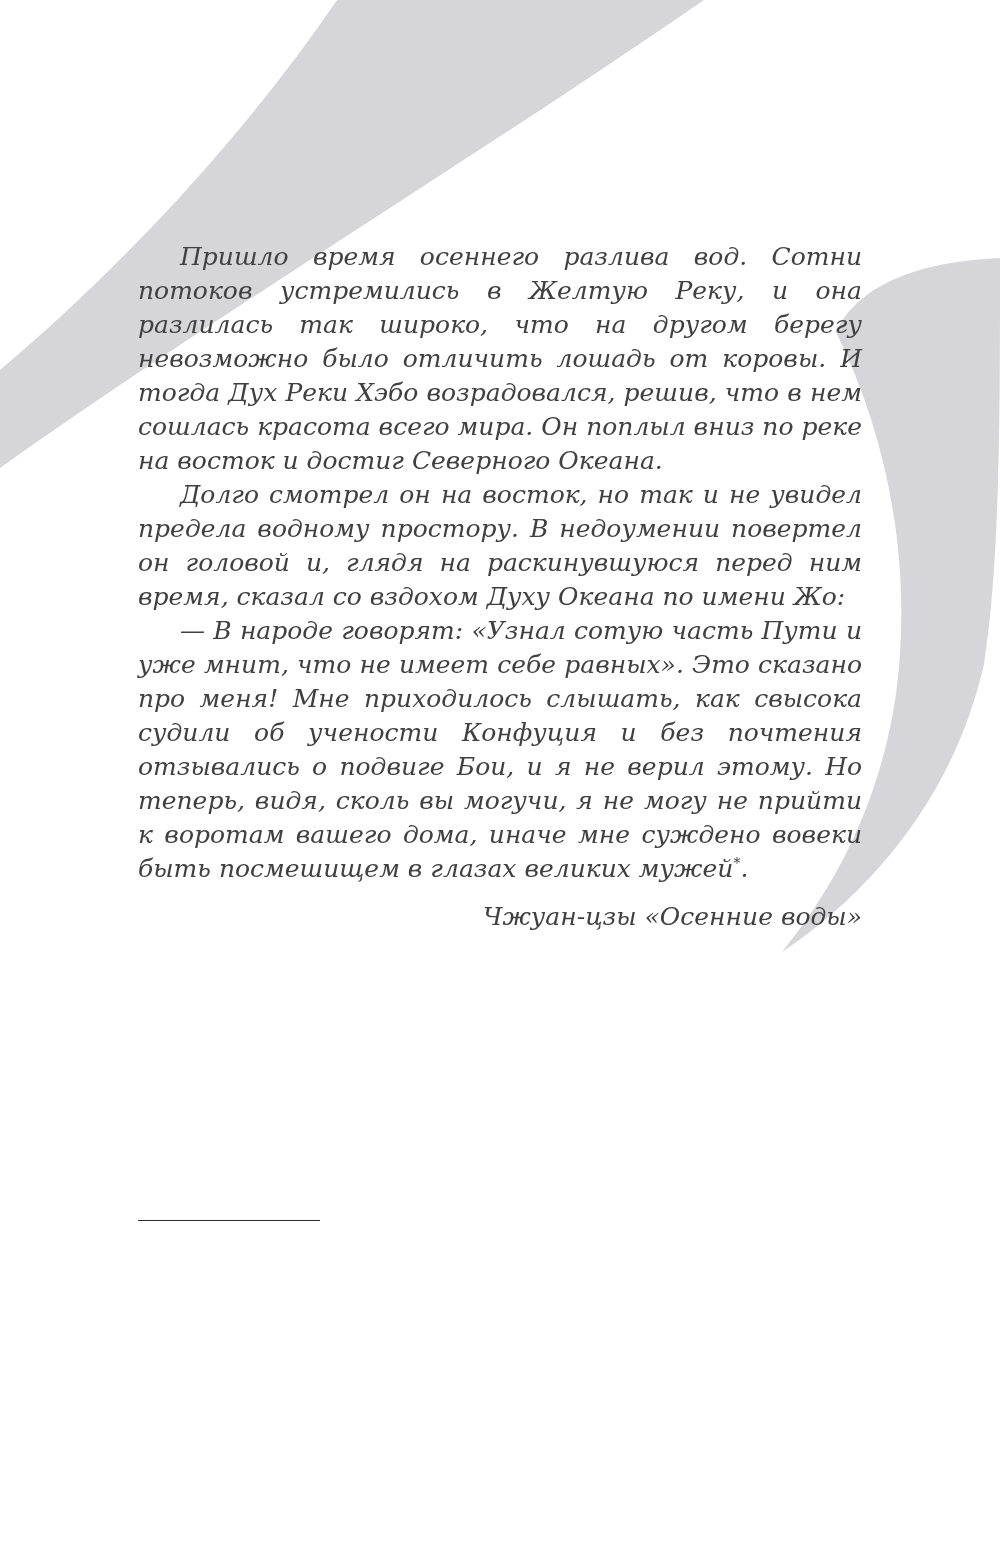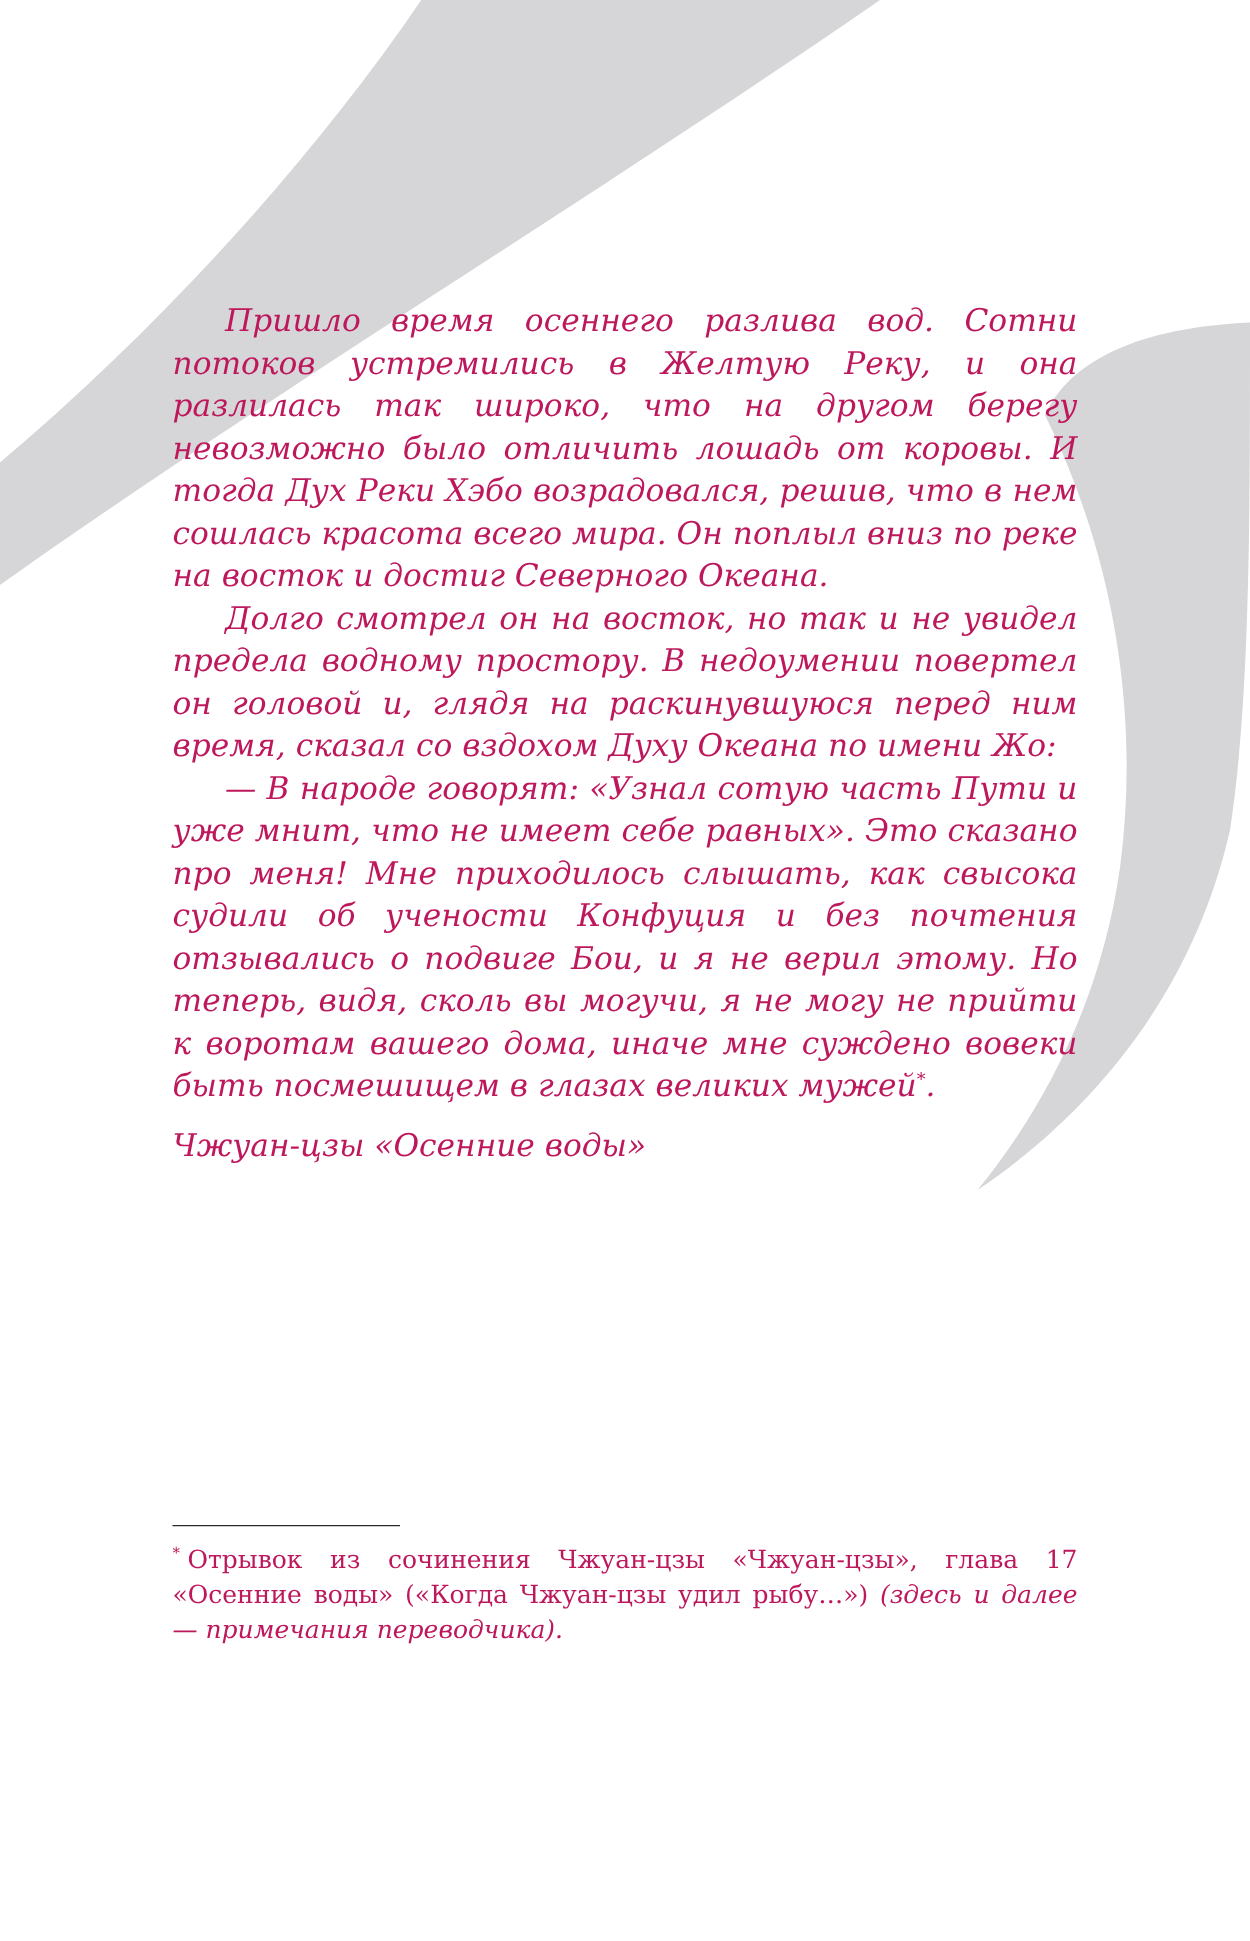--- a/index.html
+++ b/index.html
@@ -7,21 +7,21 @@
     padding: 0;
     background: #ffffff;
   }
   .page {
     position: relative;
     width: 1000px;
     height: 1553px;
     background: #ffffff;
     overflow: hidden;
     font-family: "DejaVu Serif", serif;
-    color: #be185d;
+    color: #404040;
   }
   .swoosh-svg {
     position: absolute;
     left: 0;
     top: 0;
     width: 1000px;
     height: 1553px;
     pointer-events: none;
   }
   .main-text {
@@ -44,21 +44,21 @@
     vertical-align: super;
   }
   .attribution {
     position: absolute;
     left: 138px;
     top: 900px;
     width: 724px;
     font-style: italic;
     font-size: 25px;
     line-height: 34px;
-    text-align: left;
+    text-align: right;
   }
   .footnote {
     position: absolute;
     left: 138px;
     top: 1220px;
     width: 724px;
     font-size: 20px;
     line-height: 28px;
     text-align: justify;
   }
@@ -93,16 +93,15 @@
     <p><span>Долго смотрел он на восток, но так и не увидел предела водному простору. В недоумении повертел он головой и, глядя на раскинувшуюся перед ним время, сказал со вздохом Духу Океана по имени Жо:</span></p>
     <p><span>— В народе говорят: «Узнал сотую часть Пути и уже мнит, что не имеет себе равных». Это сказано про меня! Мне приходилось слышать, как свысока судили об учености Конфуция и без почтения отзывались о подвиге Бои, и я не верил этому. Но теперь, видя, сколь вы могучи, я не могу не прийти к воротам вашего дома, иначе мне суждено вовеки быть посмешищем в глазах великих мужей</span><sup>*</sup><span>.</span></p>
   </div>
 
   <div class="attribution">
     <span>Чжуан-цзы «Осенние воды»</span>
   </div>
 
   <div class="footnote">
     <div class="footnote-rule"></div>
-    <div><sup>*</sup><span>Отрывок из сочинения Чжуан-цзы «Чжуан-цзы», глава 17 «Осенние воды» («Когда Чжуан-цзы удил рыбу…») </span><span class="italic-part">(здесь и далее — примечания переводчика).</span></div>
   </div>
 
 </div>
 
 </body></html>

